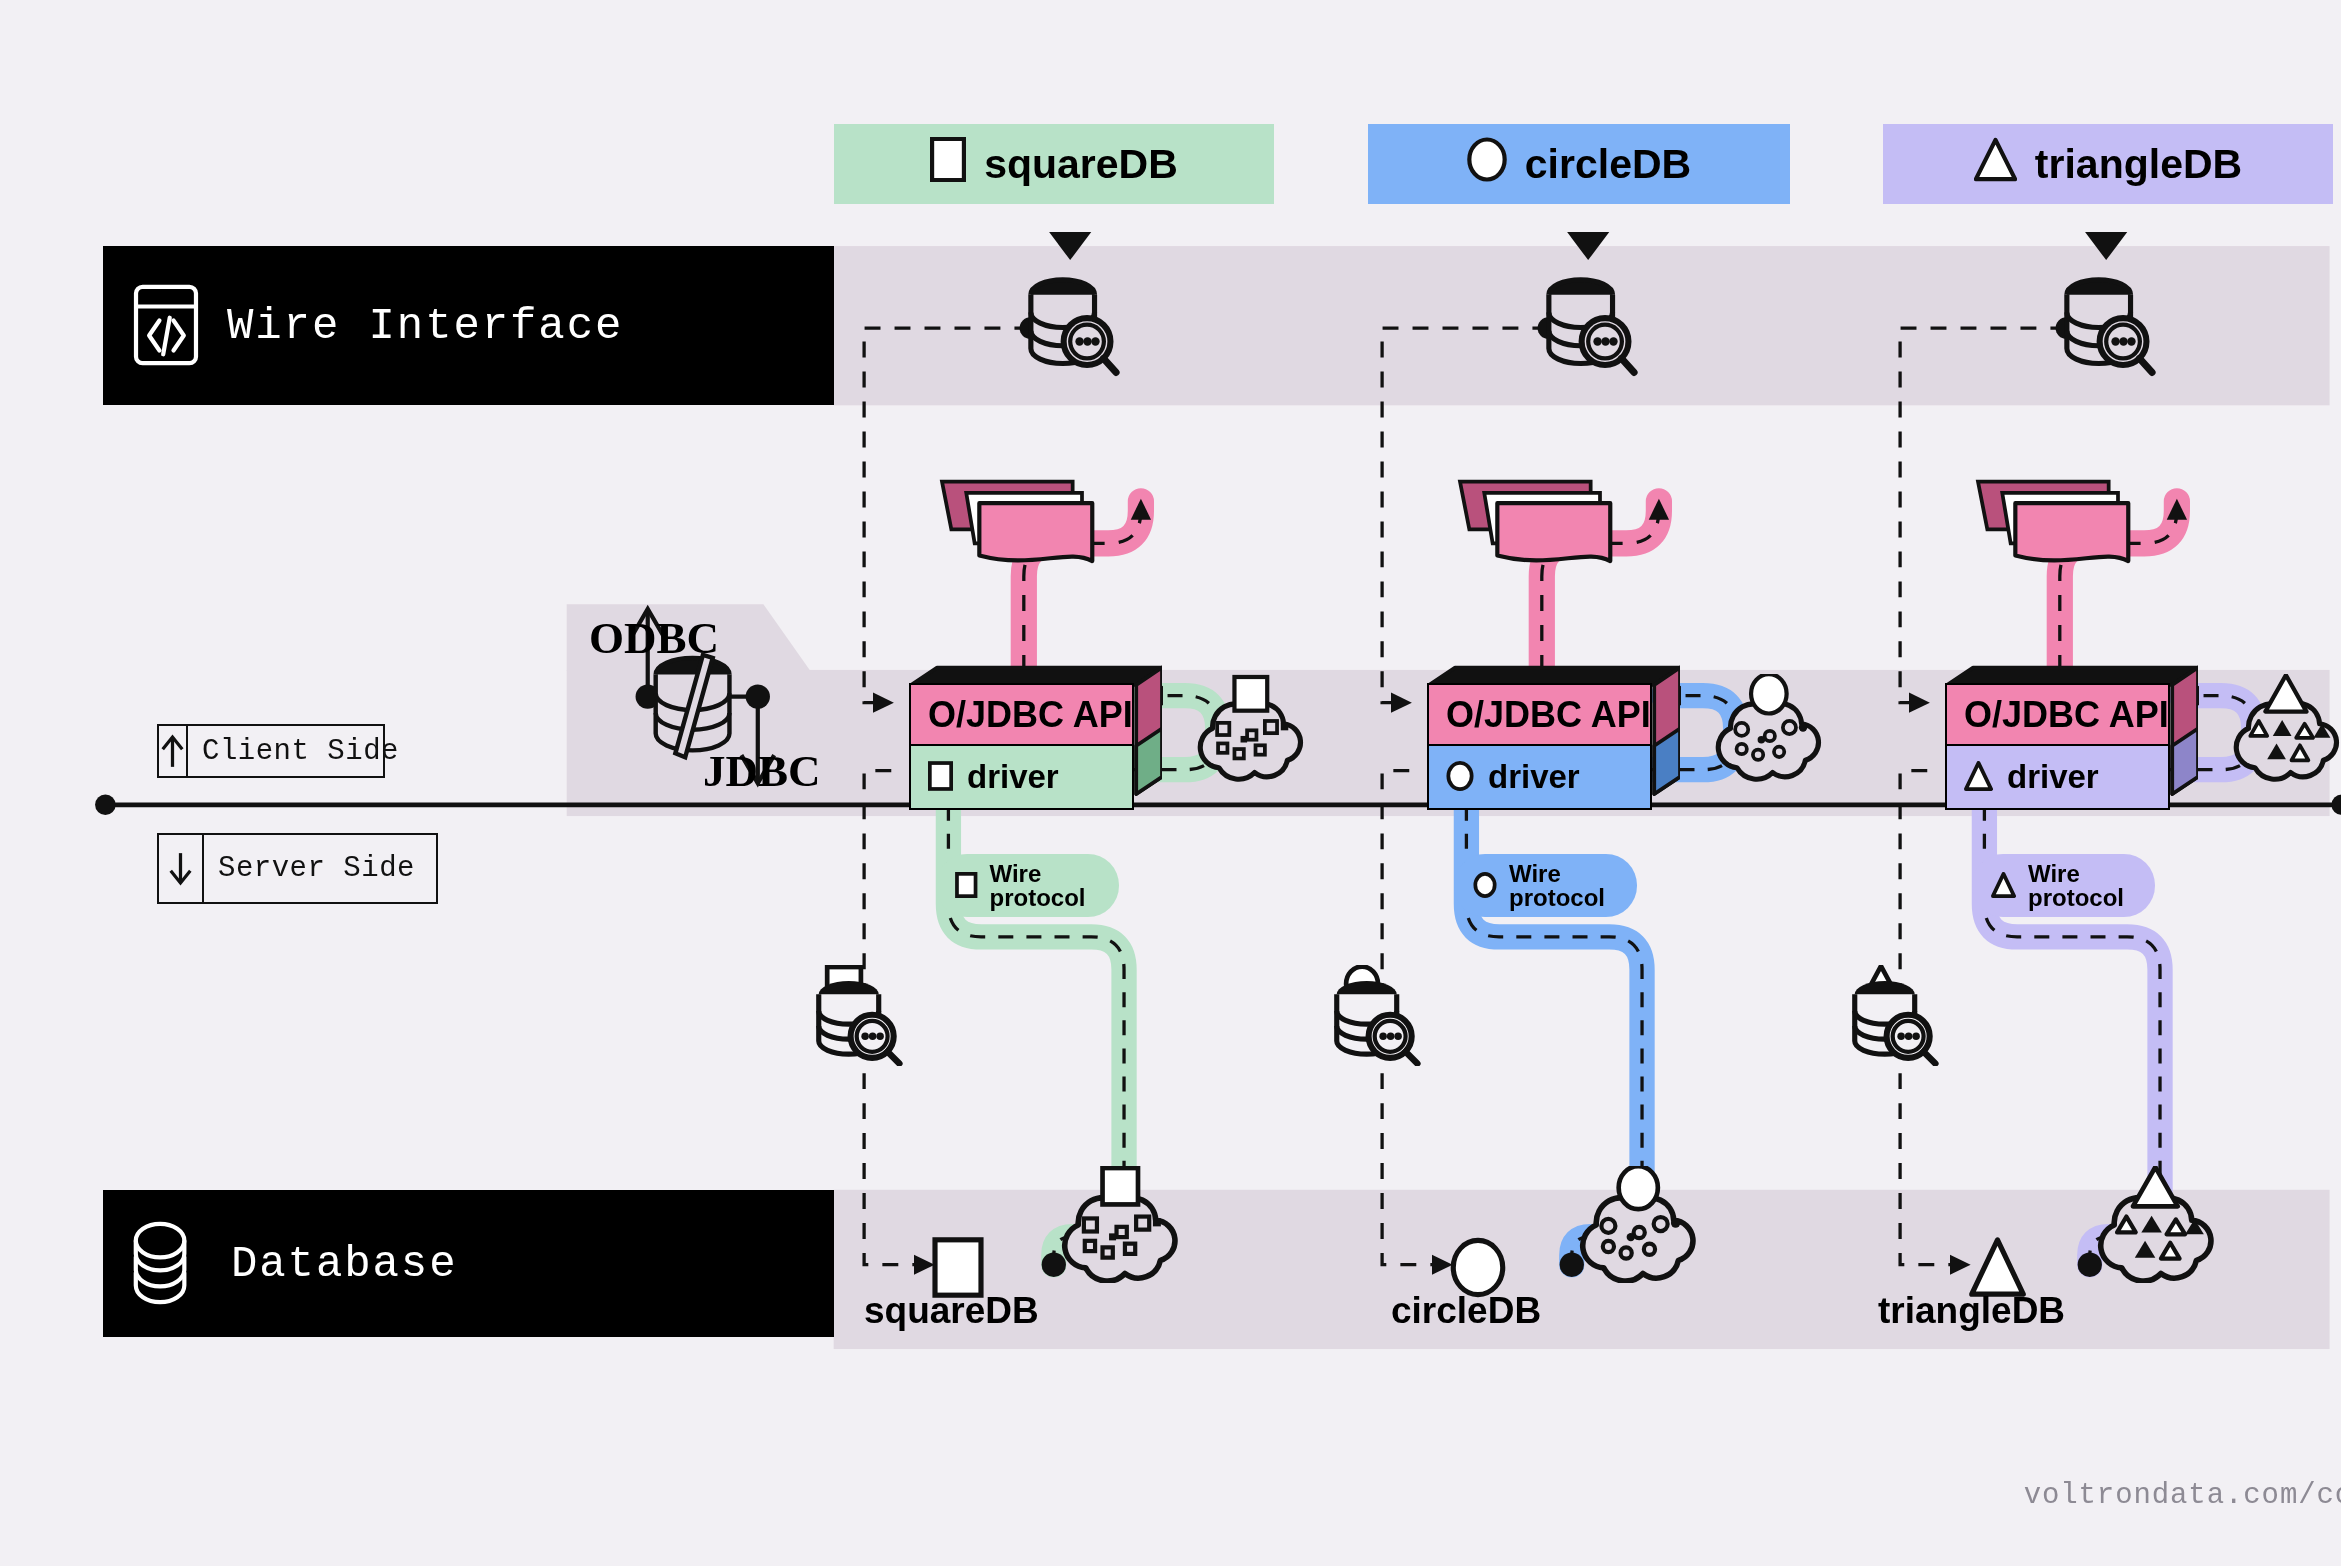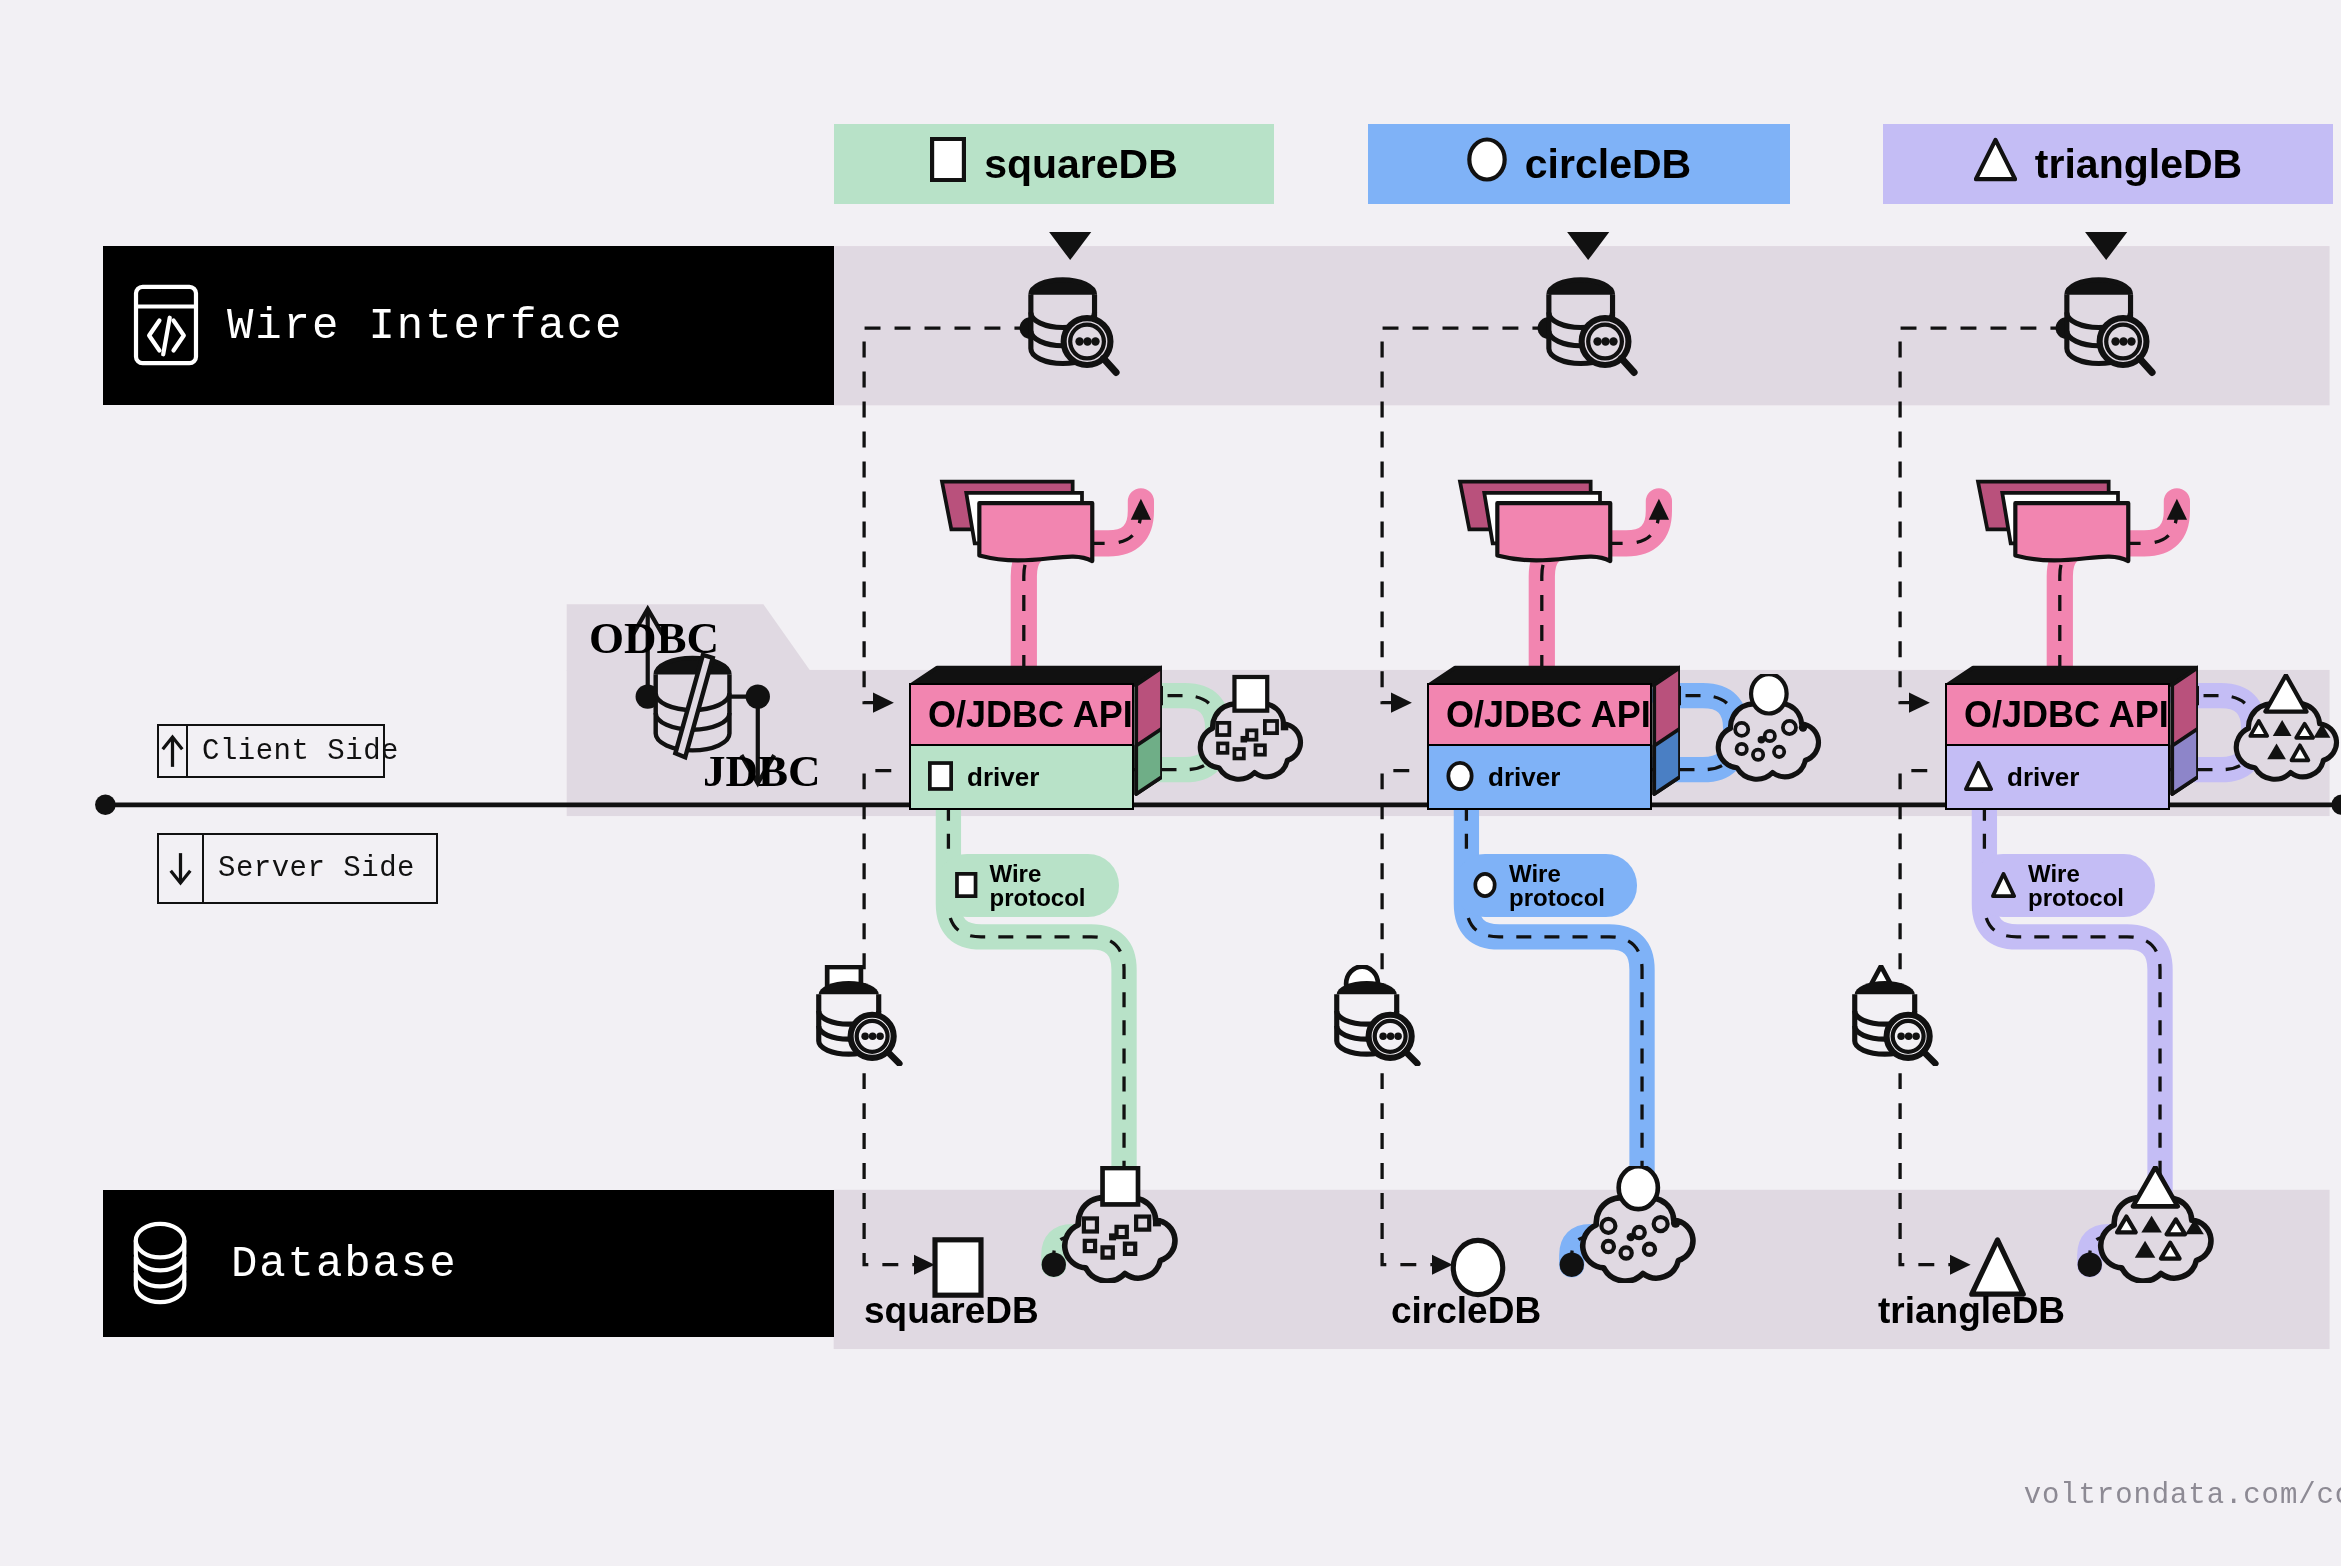--- a/index.html
+++ b/index.html
@@ -58,21 +58,21 @@
     height:61px;background:#f285b0;display:flex;align-items:center;
     padding-left:17px;box-sizing:border-box;
   }
   .apibox .top-face .t{
     font-weight:bold;font-size:36px;color:#000;white-space:nowrap;
   }
   .apibox .bot-face{
     height:61px;display:flex;align-items:center;gap:14px;
     padding-left:17px;box-sizing:border-box;
   }
-  .apibox .bot-face .t{font-weight:bold;font-size:26px;color:#000;}
+  .apibox .bot-face .t{font-weight:bold;font-size:33px;color:#000;}
 
   
   .wire{
     position:absolute;height:63px;border-radius:31px;
     display:flex;align-items:center;gap:12px;padding:0 21.5px 0 19px;
     box-sizing:border-box;
     margin-top:16px;
   }
   .wire .t{
     font-weight:bold;font-size:24px;line-height:0.98;color:#000;

